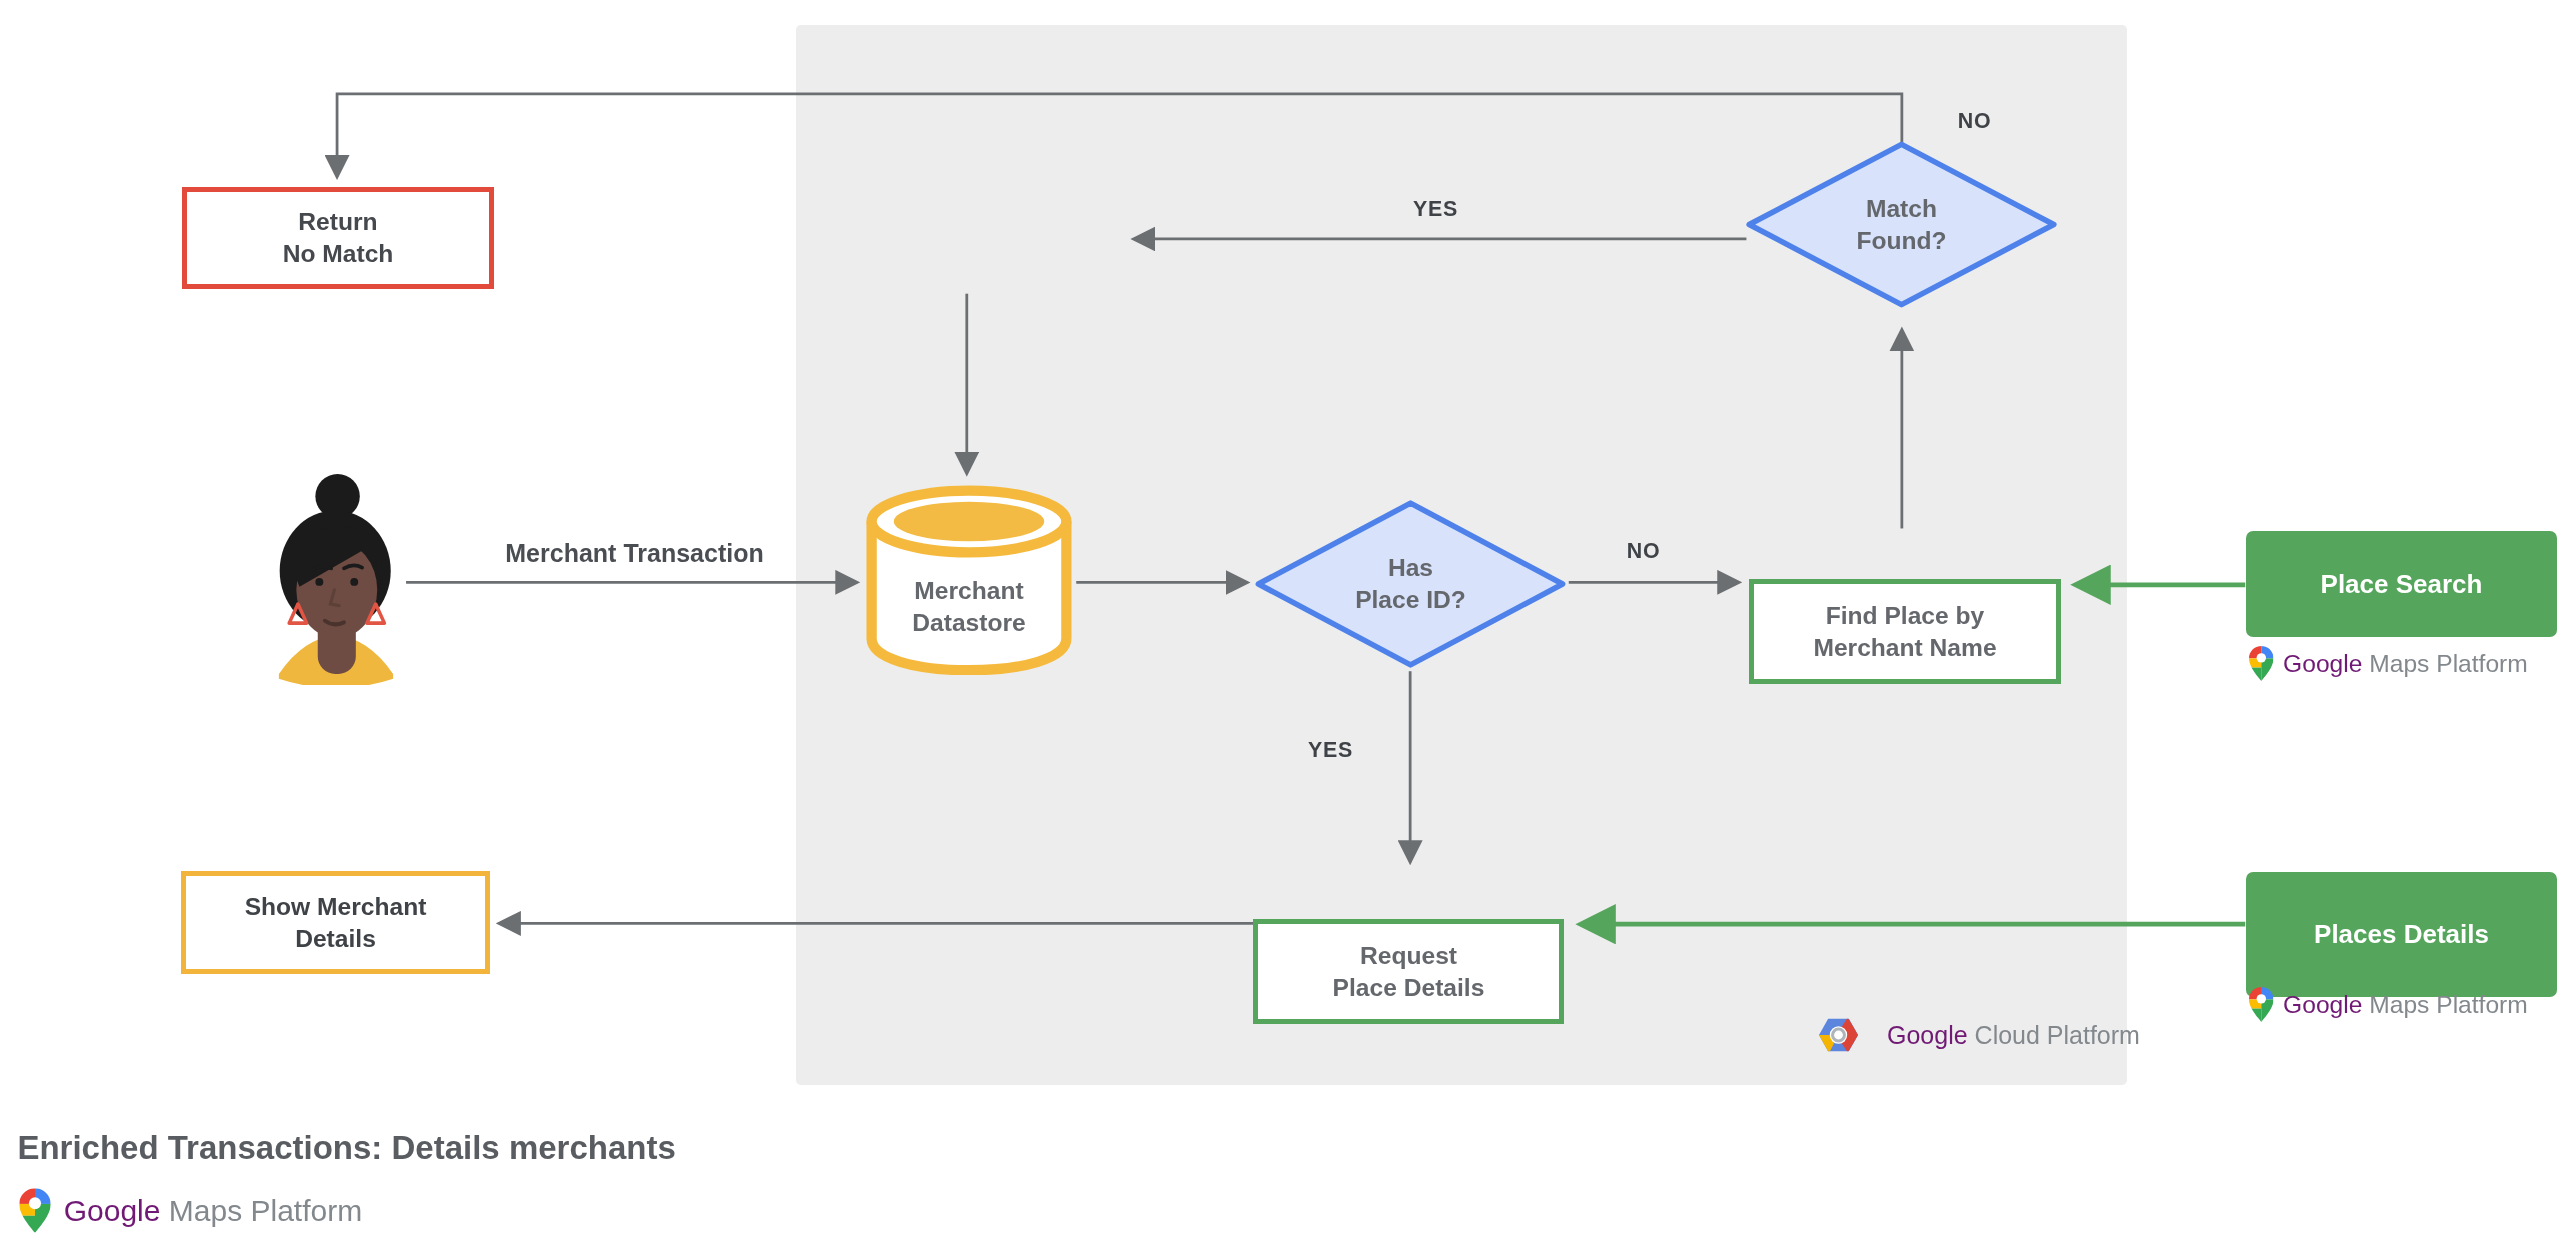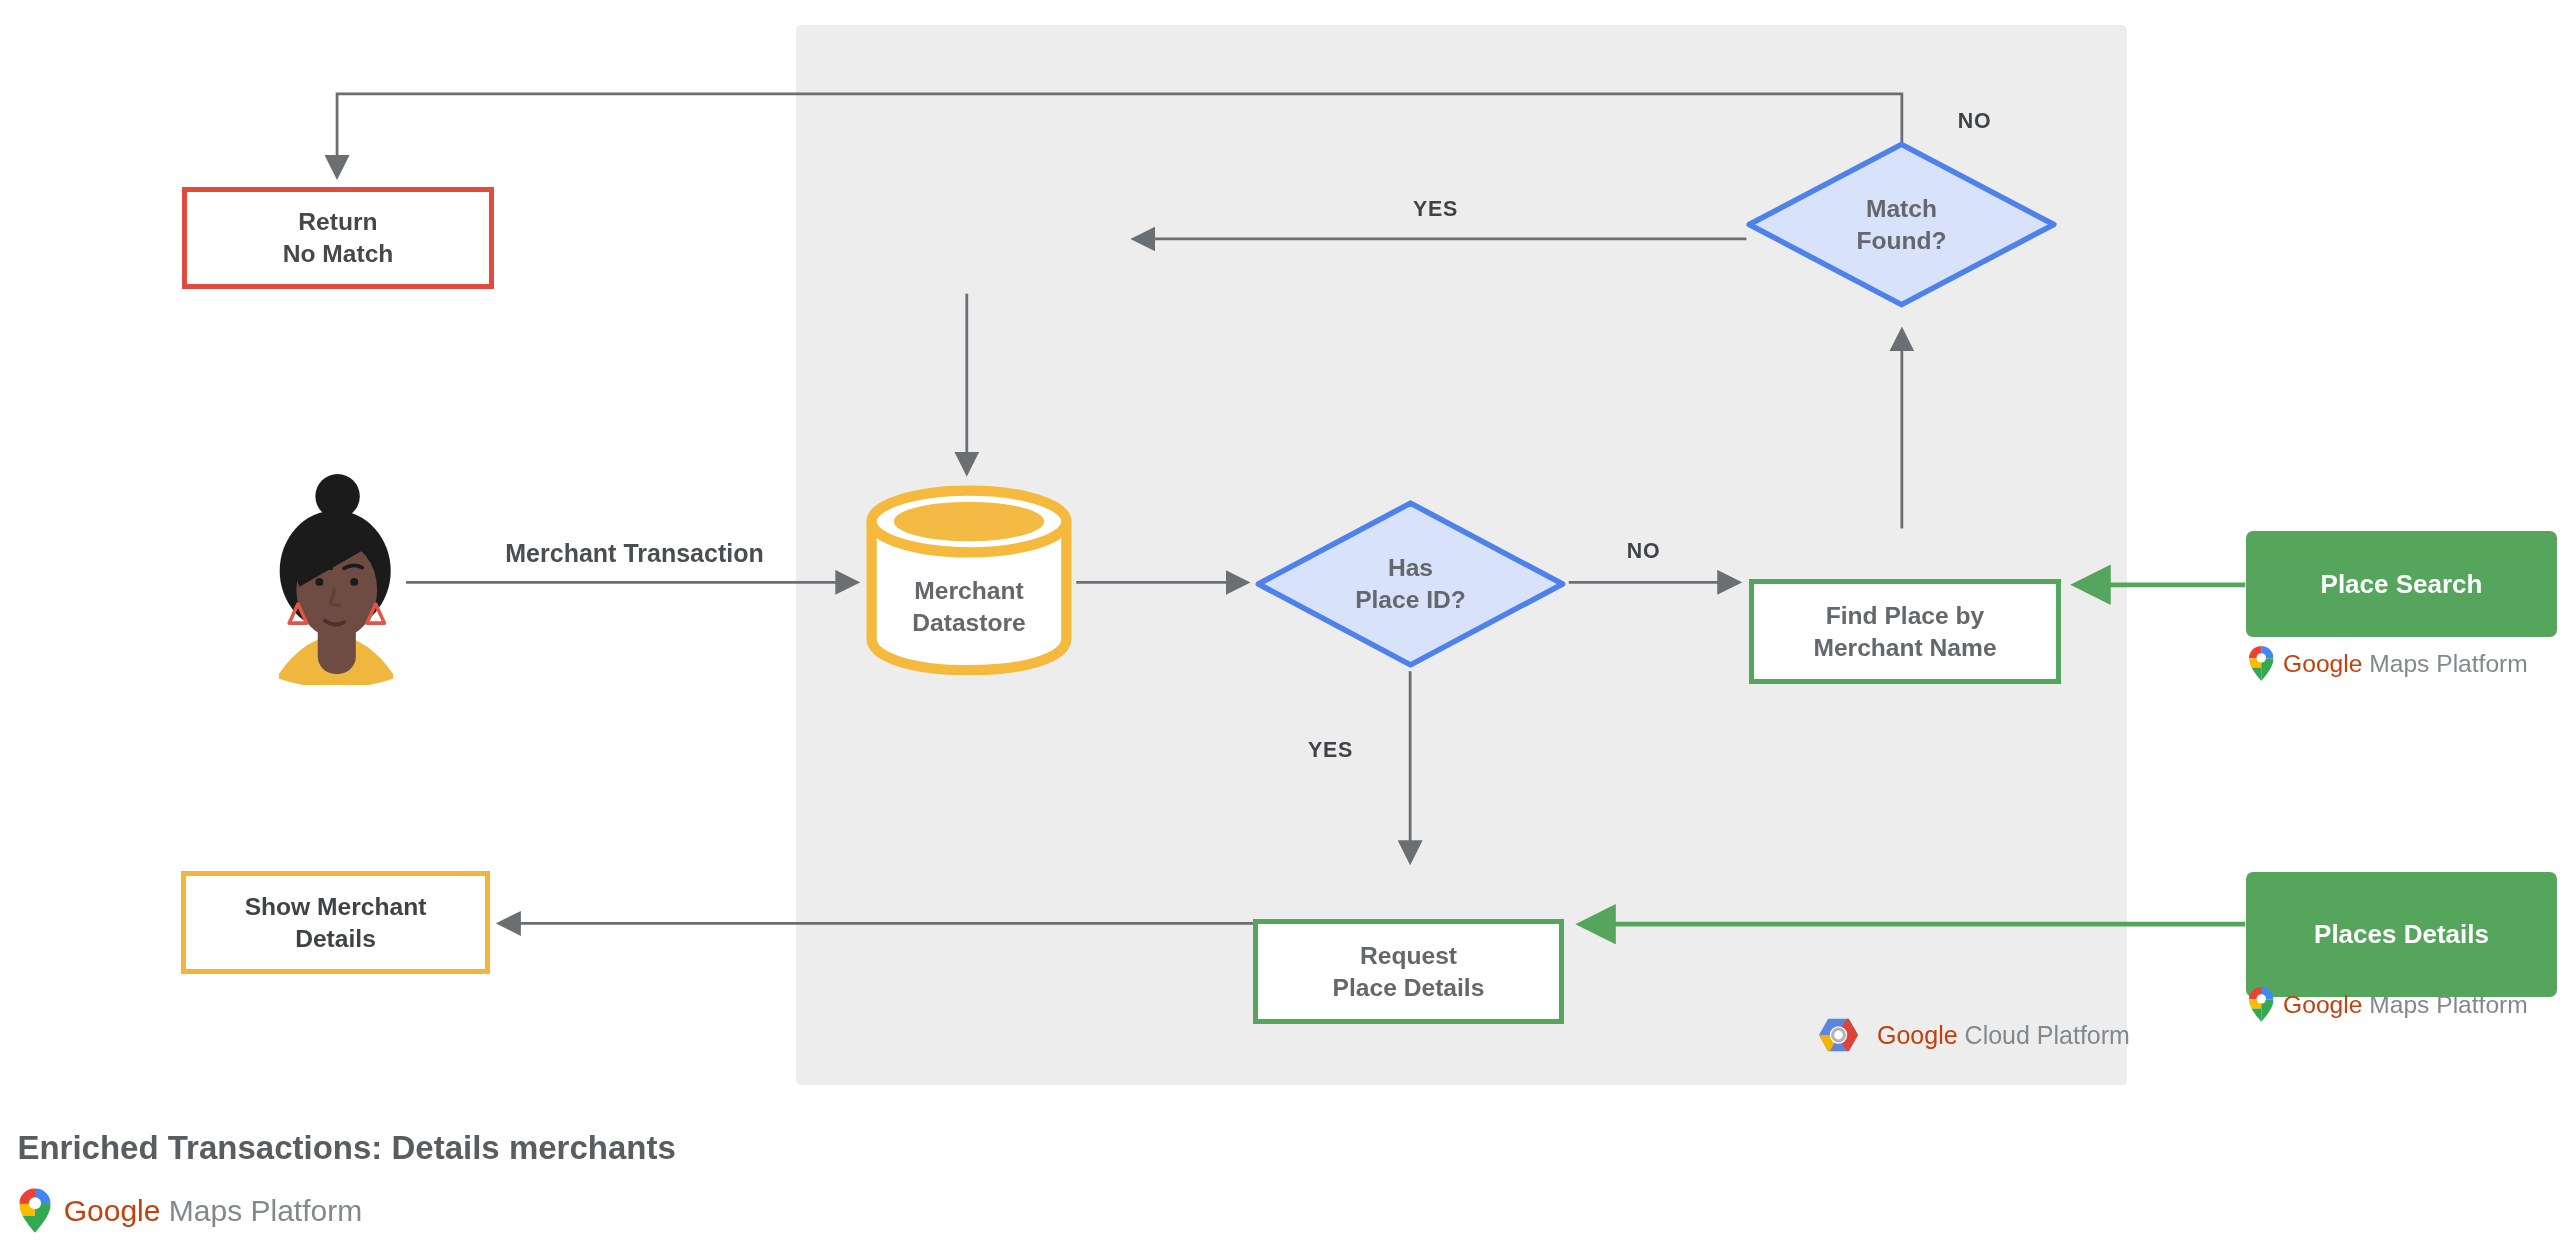--- a/index.html
+++ b/index.html
@@ -20,25 +20,25 @@
   .cylinder{position:absolute;left:865px;top:485px;width:208px;height:190px;z-index:2;}
   .cylinder .clabel{position:absolute;left:0;right:0;top:62px;bottom:8px;display:flex;align-items:center;justify-content:center;
         text-align:center;font-weight:bold;color:#64676C;font-size:24.6px;line-height:1.3;white-space:pre-line;}
   .api-btn{position:absolute;width:311px;display:flex;align-items:center;justify-content:center;
         background:#55A55C;color:#ffffff;font-weight:bold;font-size:26px;border-radius:7.1px;z-index:2;}
   .edge-label{position:absolute;z-index:3;font-weight:bold;color:#3F4347;font-size:21.4px;letter-spacing:0.8px;
         display:flex;align-items:center;justify-content:center;text-align:center;}
   .flow-label{position:absolute;z-index:3;font-weight:bold;color:#4A4E53;font-size:25px;
         display:flex;align-items:center;justify-content:center;text-align:center;}
   .logo{position:absolute;display:flex;align-items:center;gap:9.5px;z-index:3;}
-  .logo .g-dark{color:#c2410c;}
+  .logo .g-dark{color:#701a75;}
   .logo .g-light{color:#83888D;}
   .gmp-small{font-size:24.6px;}
   .gmp-small svg{width:24.6px;height:35px;}
-  .gcp-row{font-size:25px;gap:18px;}
+  .gcp-row{font-size:25px;gap:28px;}
   .gcp-row svg{width:41px;height:36px;}
   .title{position:absolute;left:17.4px;top:1129px;font-size:33px;font-weight:bold;color:#595C60;z-index:3;}
   .gmp-bottom{left:19px;top:1188px;font-size:30px;gap:12.7px;}
   .gmp-bottom svg{width:32px;height:45px;}
   .avatar{position:absolute;left:274px;top:474px;width:124px;height:211px;z-index:2;}
 </style>
 </head>
 <body>
 
 <div class="canvas">

